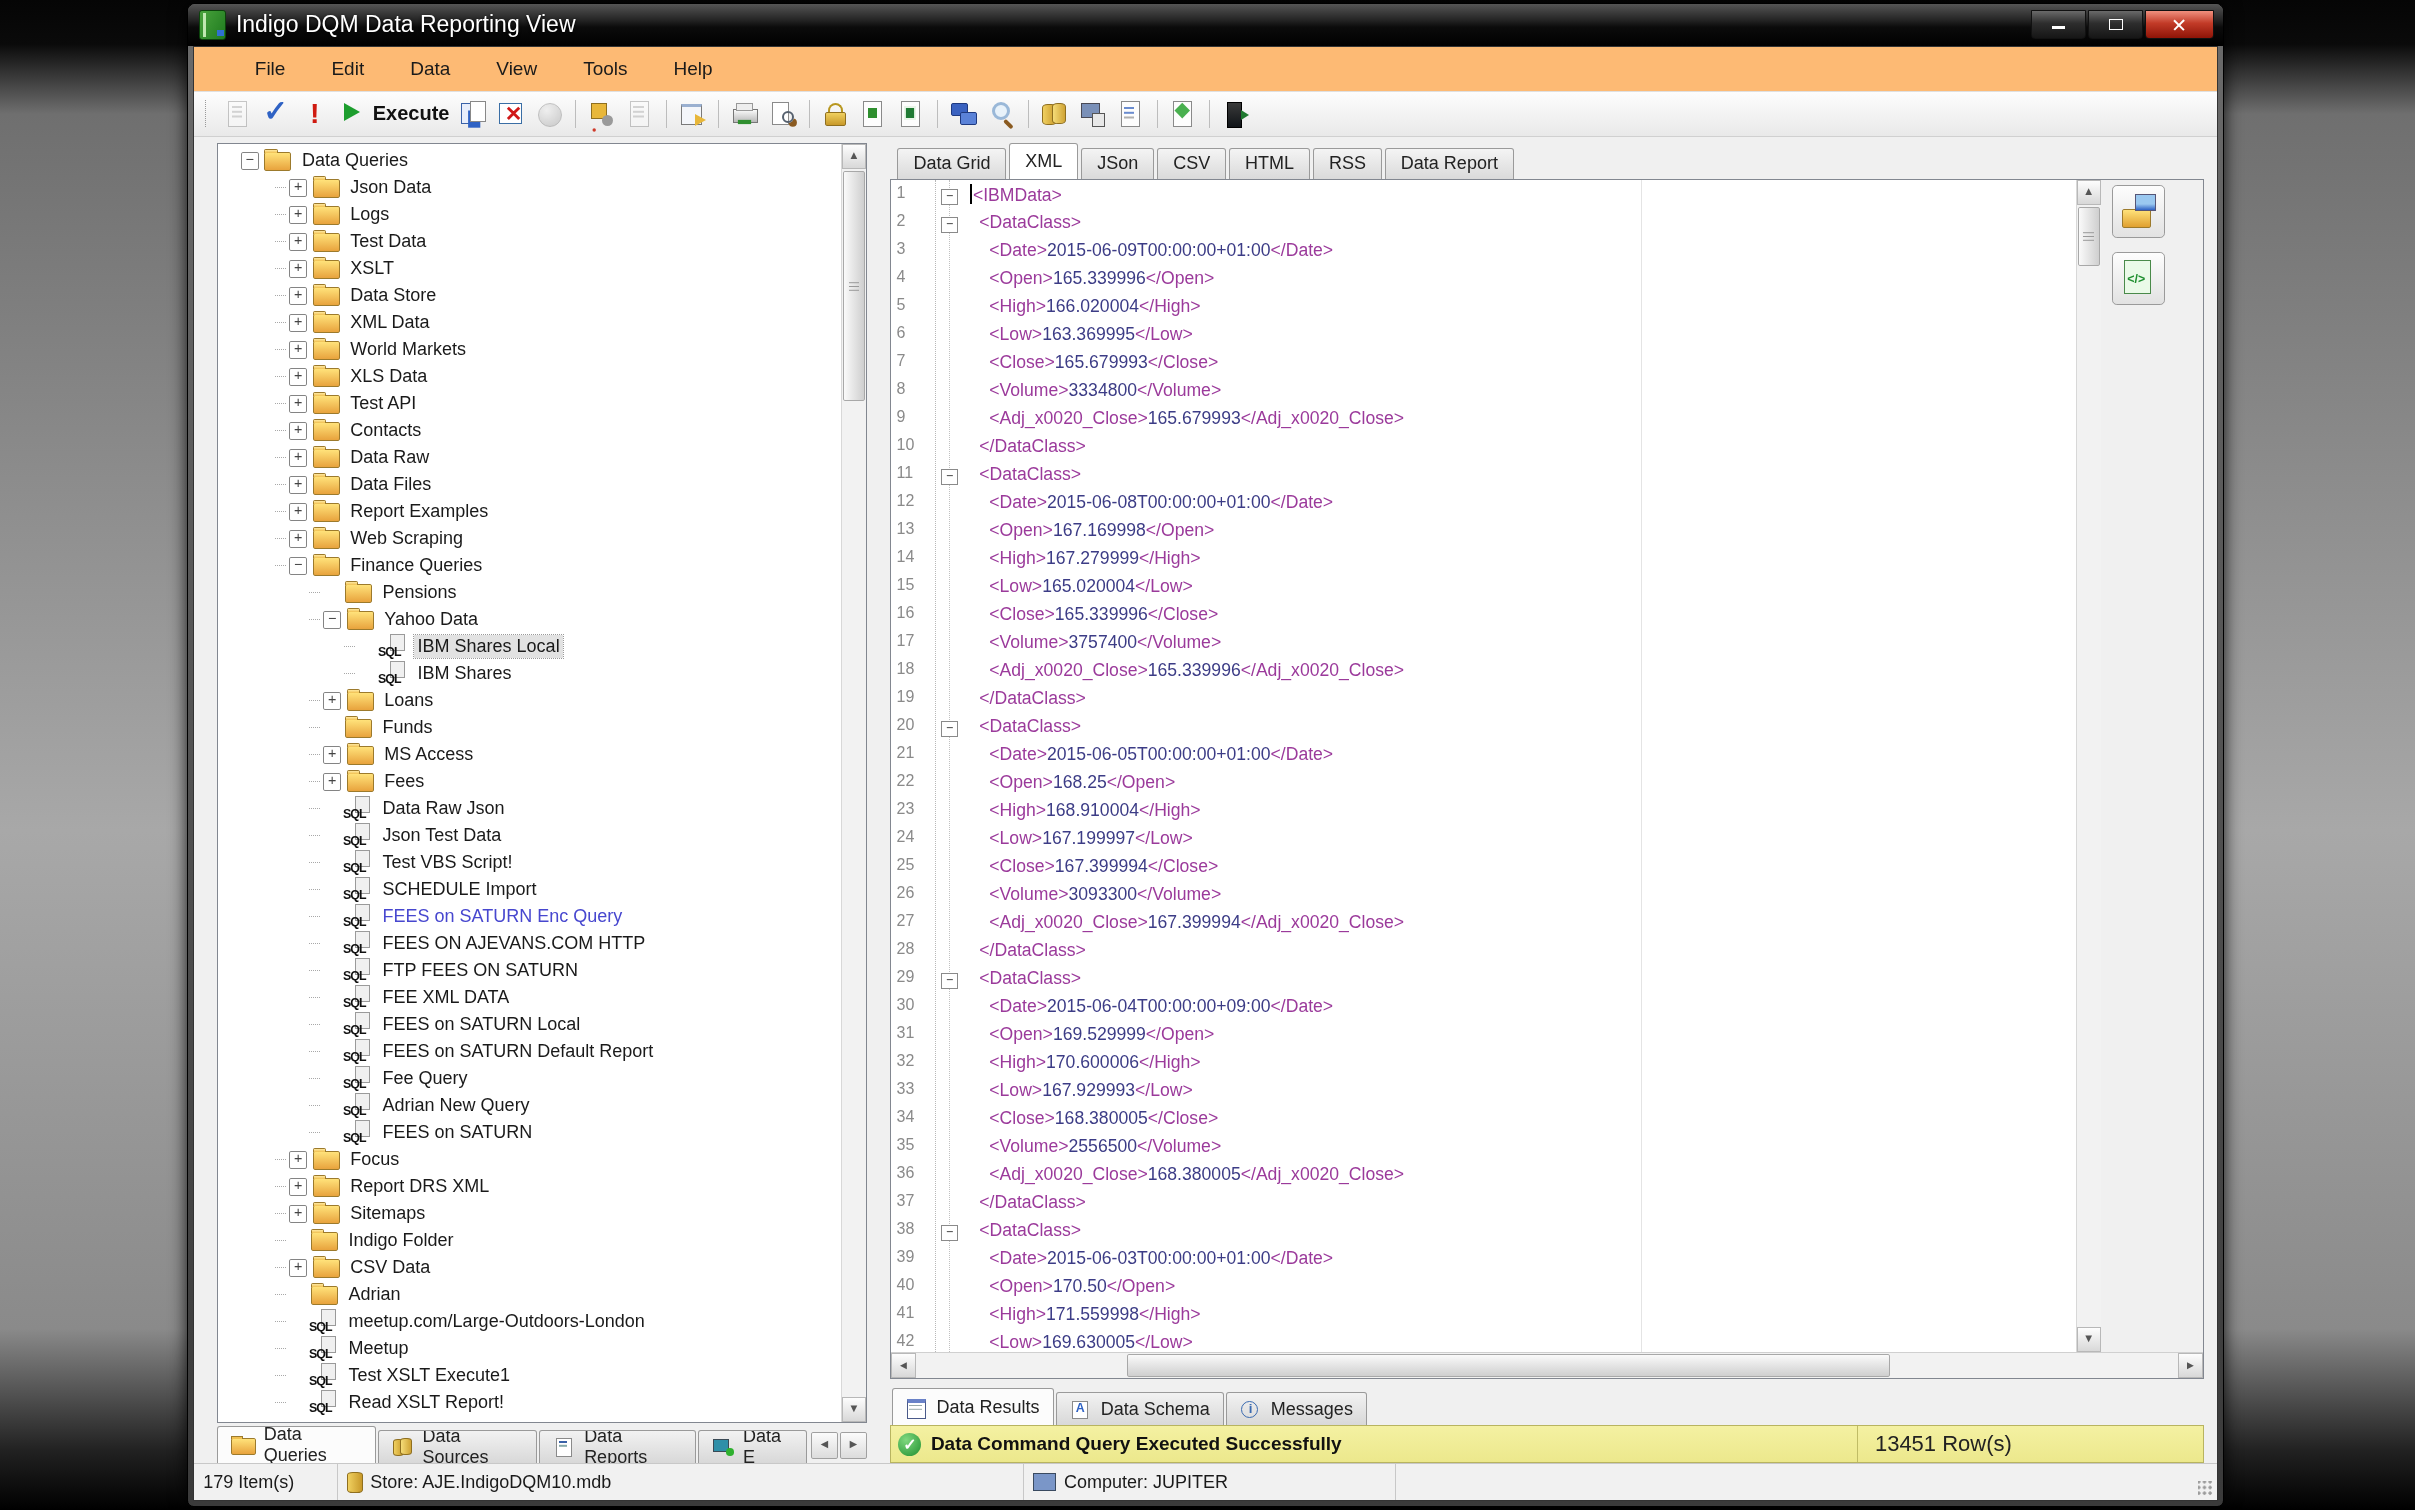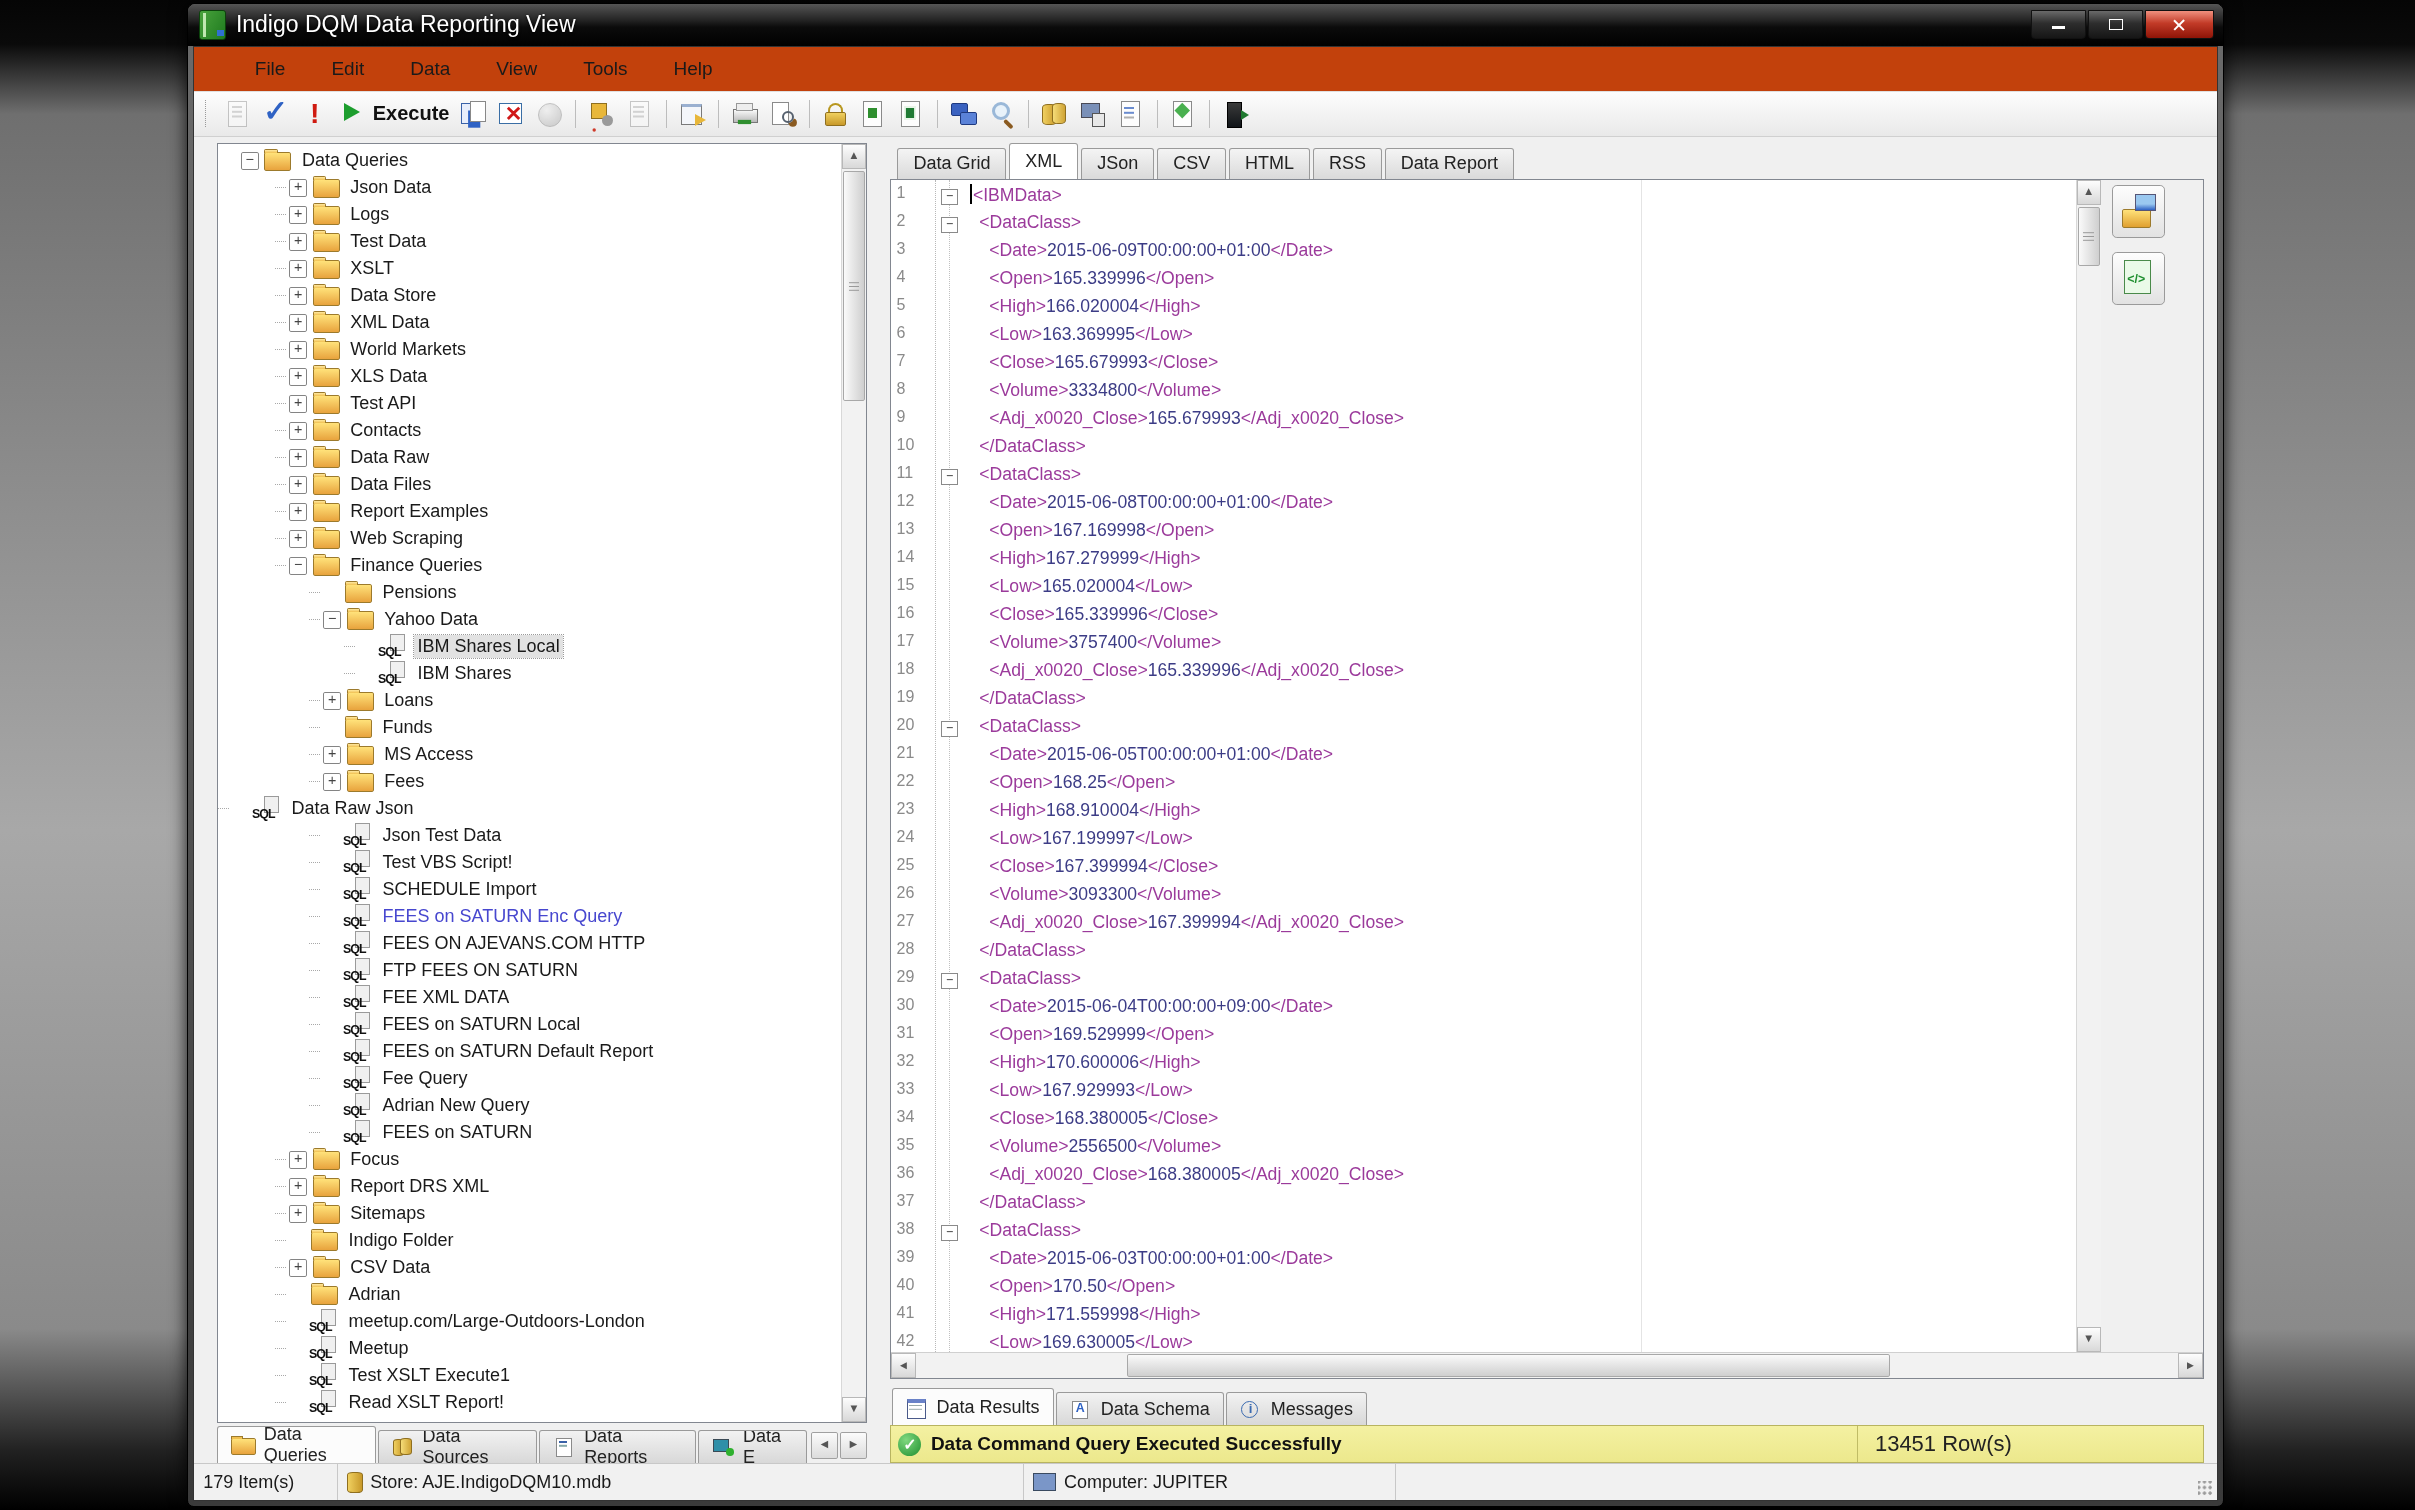--- a/index.html
+++ b/index.html
@@ -19,21 +19,21 @@
   .winbtns{margin-left:auto;display:flex;gap:1.9px;}
   .wbtn{width:53px;height:27px;border:1px solid #111;border-radius:0 0 3.8px 3.8px;background:linear-gradient(#6a6a6a,#2e2e2e 45%,#161616);position:relative;}
   .wbtn.close{width:67px;background:linear-gradient(#f0907e,#c23b28 45%,#8f1407);}
   .wbtn .g-min{position:absolute;left:50%;top:15px;width:13.3px;height:2.9px;margin-left:-6.7px;background:#fff;}
   .wbtn .g-max{position:absolute;left:50%;top:7.6px;width:11.4px;height:9.5px;margin-left:-5.7px;border:1.9px solid #fff;}
   .wbtn .g-x1,.wbtn .g-x2{position:absolute;left:50%;top:6.7px;width:2.4px;height:14.3px;margin-left:-1px;background:#fff;}
   .g-x1{transform:rotate(45deg);} .g-x2{transform:rotate(-45deg);}
   #body{position:absolute;left:4.8px;right:4.8px;top:42px;bottom:4.8px;background:#f0f0f0;border:1px solid #333;
     display:flex;flex-direction:column;overflow:hidden;}
   
-  .menubar{height:44px;background:#c2410c;border-bottom:1px solid #e0e0e0;display:flex;align-items:center;padding-left:38px;}
+  .menubar{height:44px;background:#fdba74;border-bottom:1px solid #e0e0e0;display:flex;align-items:center;padding-left:38px;}
   .menu-item{font-size:19px;color:#1a1a1a;padding:7.6px 23px;}
   
   .toolbar{height:44px;background:linear-gradient(#fdfdfd,#e9e9e9);border-bottom:1px solid #d0d0d0;display:flex;align-items:center;padding-left:9.5px;}
   .tgrip{width:5.7px;height:27px;border-left:1.9px dotted #9a9a9a;margin:0 7.6px 0 1.9px;}
   .tsep{width:1px;height:28.5px;background:#bdbdbd;margin:0 6.7px;}
   .tbtn{display:flex;align-items:center;padding:1.9px 4.8px;border-radius:2.9px;}
   .tbtn .tlabel{font-size:20px;font-weight:bold;color:#111;margin-left:5.7px;}
   .tbtn.dis{opacity:.45;filter:grayscale(1);}
   .ic{width:28.5px;height:28.5px;position:relative;display:inline-block;}
   .k-check:before{content:'✓';position:absolute;left:1px;top:-5.7px;font-size:29.5px;font-weight:bold;color:#2f62c4;}
@@ -411,21 +411,21 @@
                   <div class="ebox">+</div>
                   <div class="ifolder"></div>
                   <span class="tlab">MS Access</span>
                 </div>
                 <div class="trow" style="padding-left: 91px;">
                   <div class="guide"></div>
                   <div class="ebox">+</div>
                   <div class="ifolder"></div>
                   <span class="tlab">Fees</span>
                 </div>
-                <div class="trow" style="">
+                <div class="trow" style="padding-left: 91px;">
                   <div class="guide"></div>
                   <div class="ebox-sp"></div>
                   <div class="isql"></div>
                   <span class="tlab">Data Raw Json</span>
                 </div>
                 <div class="trow" style="padding-left: 91px;">
                   <div class="guide"></div>
                   <div class="ebox-sp"></div>
                   <div class="isql"></div>
                   <span class="tlab">Json Test Data</span>

